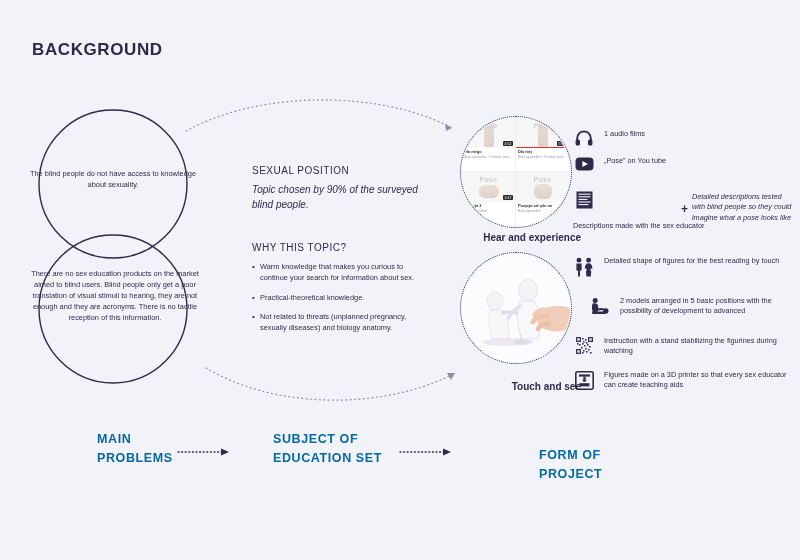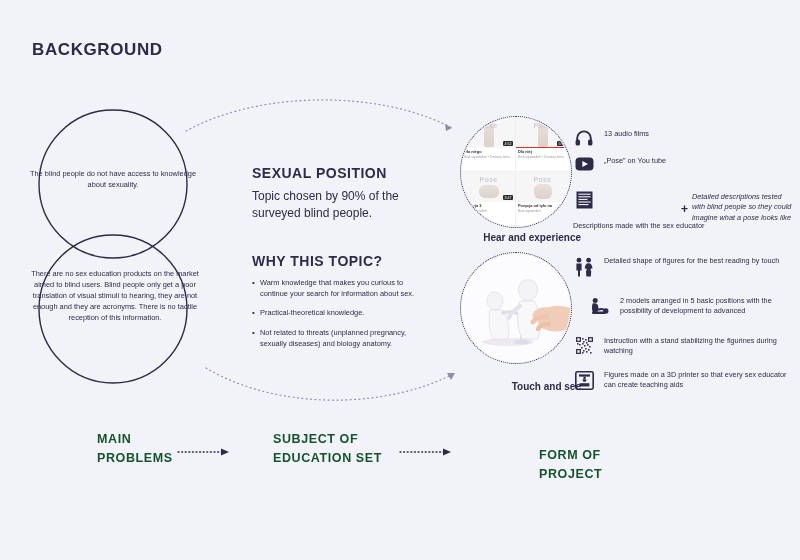--- a/index.html
+++ b/index.html
@@ -30,25 +30,25 @@
     font-size: 7.4px;
     line-height: 1.5;
     color: #2e2a4a;
   }
   #problem-one-text { left: 28px; top: 168px; width: 170px; }
   #problem-two-text { left: 22px; top: 268px; width: 186px; }
 
   
   #subject-col { left: 252px; top: 165px; width: 175px; }
   .col-heading {
-    font-size: 14px; font-weight: bold;
+    font-size: 10px; font-weight: normal;
     letter-spacing: 0.5px;
     margin-bottom: 7px;
   }
-  .col-sub { font-size: 12px; line-height: 1.45; }
+  .col-sub { font-size: 10px; line-height: 1.45; font-style: italic; }
   #why-block { margin-top: 30px; }
   .bullet-list { margin-top: 9px; }
   .bullet-item {
     position: relative;
     font-size: 7.4px;
     line-height: 1.46;
     padding-left: 8px;
     margin-bottom: 9px;
   }
   .bullet-item::before {
@@ -122,21 +122,21 @@
   
   #plus-sign { left: 681px; top: 202px; font-size: 12px; font-weight: bold; }
   #feat-detailed { left: 692px; top: 192px; width: 104px;
                    font-size: 7.3px; line-height: 1.42; font-style: italic; }
 
   
   .bottom-label {
     position: absolute;
     font-size: 12.5px; font-weight: bold;
     letter-spacing: 0.6px; line-height: 1.5;
-    color: #14532d;
+    color: #0369a1;
     padding-left: 21px;
   }
   #label-main    { left: 76px;  top: 430px; width: 120px; }
   #label-subject { left: 252px; top: 430px; width: 150px; }
   #label-form    { left: 478px; top: 446px; width: 150px; margin-left: 40px; }
 </style>
 </head>
 <body>
 
 <div id="stage">
@@ -266,21 +266,21 @@
   <div class="abs circle-caption" id="touch-caption">Touch and see</div>
 
   <div class="feat-row" id="feat-audio">
     <div class="feat-icon">
       <svg width="18" height="16" viewBox="0 0 18 16">
         <path d="M2.2 11 V8.2 A6.8 6.8 0 0 1 15.8 8.2 V11" fill="none" stroke="#2e2a4a" stroke-width="1.9"></path>
         <rect x="0.6" y="9.6" width="4.4" height="6" rx="1.6" fill="#2e2a4a"></rect>
         <rect x="13" y="9.6" width="4.4" height="6" rx="1.6" fill="#2e2a4a"></rect>
       </svg>
     </div>
-    <div class="feat-text">13 audio films</div>
+    <div class="feat-text">1 audio films</div>
   </div>
 
   <div class="feat-row" id="feat-youtube">
     <div class="feat-icon">
       <svg width="19" height="14" viewBox="0 0 19 14">
         <rect x="0.5" y="0.5" width="18" height="13" rx="4" fill="#2e2a4a"></rect>
         <polygon points="7.4,4 13,7 7.4,10" fill="#ffffff"></polygon>
       </svg>
     </div>
     <div class="feat-text">„Pose” on You tube</div>

